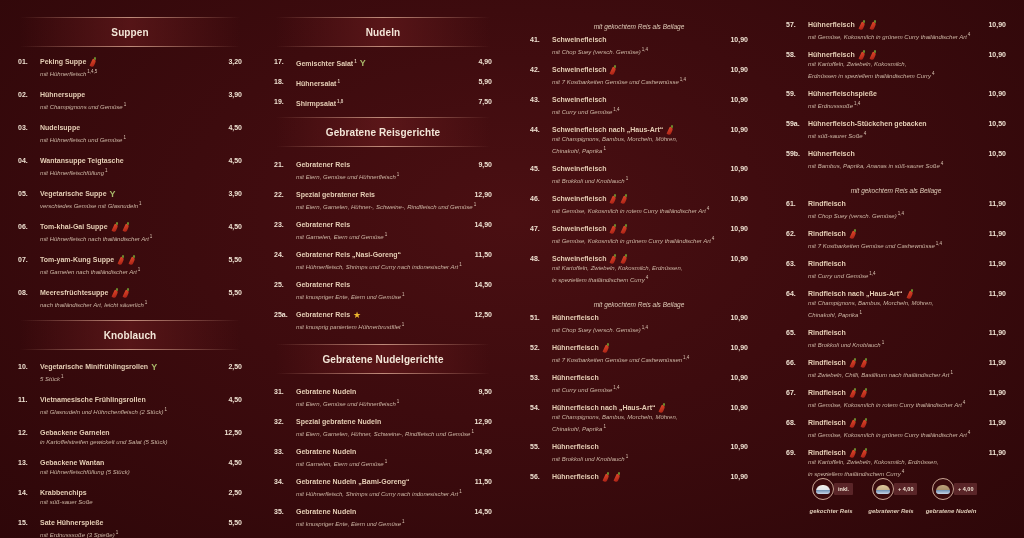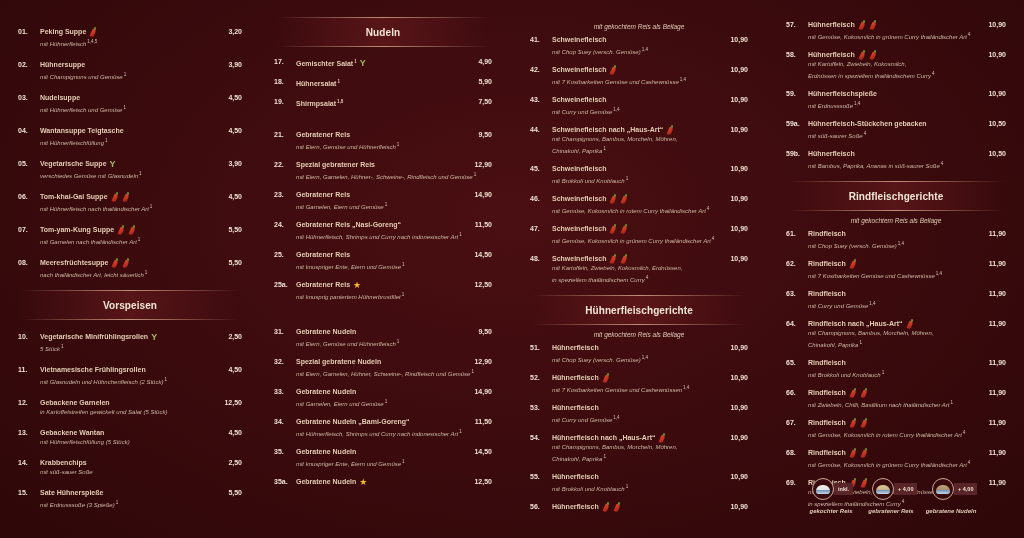--- a/index.html
+++ b/index.html
@@ -70,20 +70,23 @@
     position: absolute; left: 34px; top: 5px; height: 12px; padding: 0 4px; background: #5a2528;
     font-size: 5.5px; font-weight: bold; color: #efe2d2; display: flex; align-items: center; border-radius: 1px;
   }
   .side-label { position: absolute; top: 30px; left: 0; width: 62px; text-align: center; font-size: 6px; font-style: italic; font-weight: bold; color: #e0cdb9; white-space: nowrap; }
 </style>
 </head>
 <body>
 
 <div class="col col1">
   <div style="height:17px"></div>
+  <div class="section-head">
+      <span class="section-title">Suppen</span>
+    </div>
   <div style="margin-top:10px">
       <div class="item">
         <span class="num">01.</span>
         <div class="body">
           <div class="name">
             <span>Peking Suppe</span>
             <span class="chili"></span>
           </div>
           <div class="desc"><span>mit Hühnerfleisch</span><sup>1,4,5</sup></div>
         </div>
@@ -162,21 +165,21 @@
             <span class="chili"></span>
             <span class="chili"></span>
           </div>
           <div class="desc"><span>nach thailändischer Art, leicht säuerlich</span><sup>1</sup></div>
         </div>
         <span class="price">5,50</span>
       </div>
     </div>
   <div style="height:10px"></div>
   <div class="section-head">
-      <span class="section-title">Vorspeisen</span>
+      <span class="section-title">Knoblauch</span>
     </div>
   <div style="margin-top:12px">
       <div class="item">
         <span class="num">10.</span>
         <div class="body">
           <div class="name">
             <span>Vegetarische Minifrühlingsrollen</span>
             <span class="veg">Y</span>
           </div>
           <div class="desc"><span>5 Stück</span><sup>1</sup></div>
@@ -265,20 +268,23 @@
         <span class="num">19.</span>
         <div class="body">
           <div class="name">
             <span>Shirmpsalat<sup>1,8</sup></span>
           </div>
         </div>
         <span class="price">7,50</span>
       </div>
     </div>
   <div style="height:8px"></div>
+  <div class="section-head">
+      <span class="section-title">Gebratene Reisgerichte</span>
+    </div>
   <div style="margin-top:13px">
       <div class="item">
         <span class="num">21.</span>
         <div class="body">
           <div class="name">
             <span>Gebratener Reis</span>
           </div>
           <div class="desc"><span>mit Eiern, Gemüse und Hühnerfleisch</span><sup>1</sup></div>
         </div>
         <span class="price">9,50</span>
@@ -329,20 +335,23 @@
           <div class="name">
             <span>Gebratener Reis</span>
             <span class="star">★</span>
           </div>
           <div class="desc"><span>mit knusprig paniertem Hühnerbrustfilet</span><sup>1</sup></div>
         </div>
         <span class="price">12,50</span>
       </div>
     </div>
   <div style="height:12px"></div>
+  <div class="section-head">
+      <span class="section-title">Gebratene Nudelgerichte</span>
+    </div>
   <div style="margin-top:13px">
       <div class="item">
         <span class="num">31.</span>
         <div class="body">
           <div class="name">
             <span>Gebratene Nudeln</span>
           </div>
           <div class="desc"><span>mit Eiern, Gemüse und Hühnerfleisch</span><sup>1</sup></div>
         </div>
         <span class="price">9,50</span>
@@ -489,23 +498,20 @@
             <span class="chili"></span>
             <span class="chili"></span>
           </div>
           <div class="desc"><span>mit Kartoffeln, Zwiebeln, Kokosmilch, Erdnüssen,</span></div>
           <div class="desc"><span>in speziellem thailändischem Curry</span><sup>4</sup></div>
         </div>
         <span class="price">10,90</span>
       </div>
     </div>
   <div style="height:10px"></div>
-  <div class="section-head">
-      <span class="section-title">Hühnerfleischgerichte</span>
-    </div>
   <div class="subnote">mit gekochtem Reis als Beilage</div>
   <div>
       <div class="item">
         <span class="num">51.</span>
         <div class="body">
           <div class="name">
             <span>Hühnerfleisch</span>
           </div>
           <div class="desc"><span>mit Chop Suey (versch. Gemüse)</span><sup>1,4</sup></div>
         </div>
@@ -621,23 +627,20 @@
         <div class="body">
           <div class="name">
             <span>Hühnerfleisch</span>
           </div>
           <div class="desc"><span>mit Bambus, Paprika, Ananas in süß-saurer Soße</span><sup>4</sup></div>
         </div>
         <span class="price">10,50</span>
       </div>
     </div>
   <div style="height:10px"></div>
-  <div class="section-head">
-      <span class="section-title">Rindfleischgerichte</span>
-    </div>
   <div class="subnote">mit gekochtem Reis als Beilage</div>
   <div>
       <div class="item">
         <span class="num">61.</span>
         <div class="body">
           <div class="name">
             <span>Rindfleisch</span>
           </div>
           <div class="desc"><span>mit Chop Suey (versch. Gemüse)</span><sup>1,4</sup></div>
         </div>

